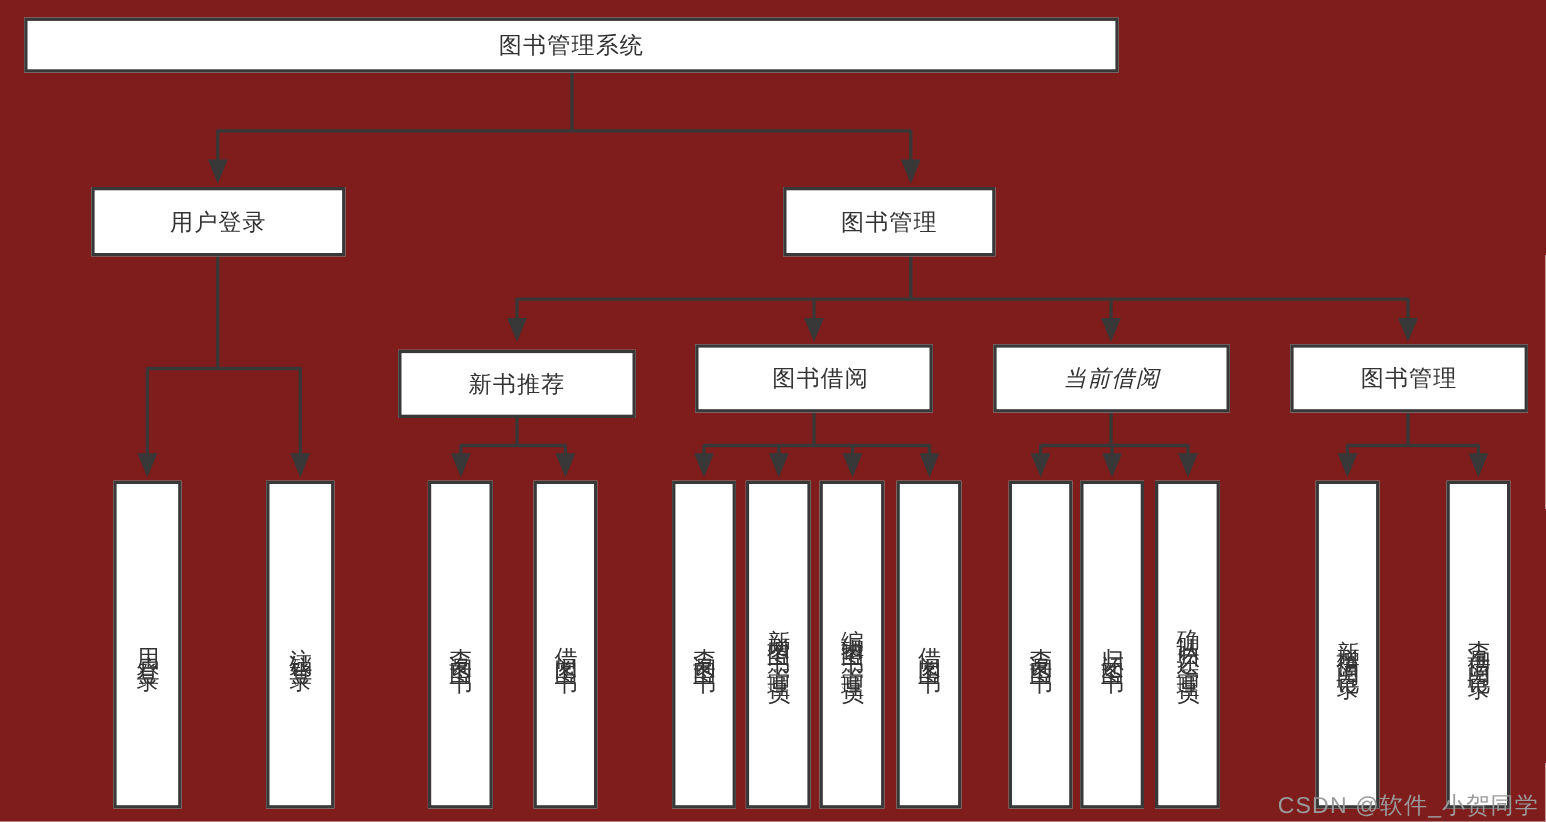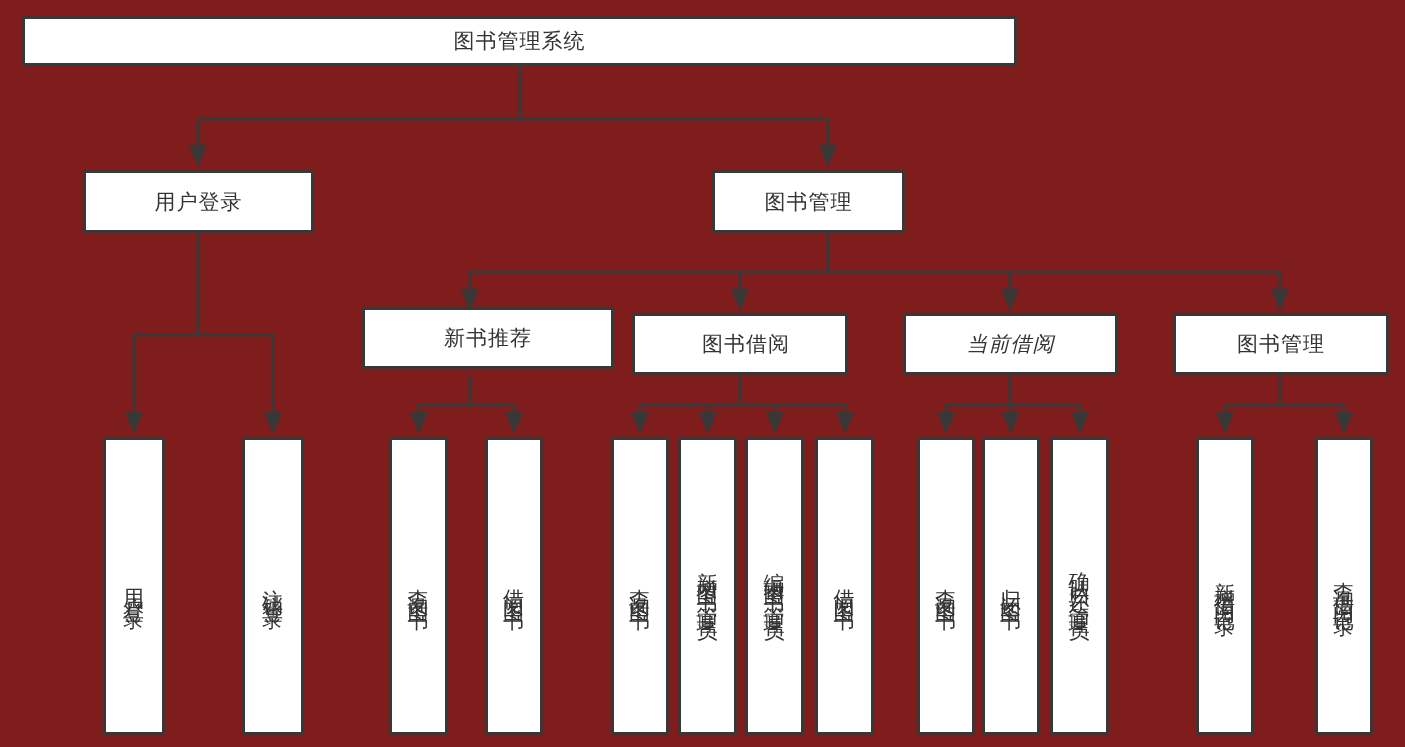--- a/index.html
+++ b/index.html
@@ -43,21 +43,21 @@
     line-height: 1;
     letter-spacing: 7px;
     white-space: nowrap;
   }
   
   .n-root   { left: 22px;  top: 16px;  width: 995px; height: 50px; }
   
   .n-login  { left: 83px;  top: 170px; width: 231px; height: 63px; }
   .n-mgmt   { left: 712px; top: 170px; width: 193px; height: 63px; }
   
-  .n-newrec { left: 362px; top: 307px; width: 252px; height: 62px; }
+  .n-newrec { left: 362px; top: 318px; width: 216px; height: 62px; }
   .n-borrow { left: 632px; top: 313px; width: 216px; height: 62px; padding-left: 12px; }
   .n-cur    { left: 903px; top: 313px; width: 215px; height: 62px; font-style: italic; }
   .n-rec    { left: 1173px;top: 313px; width: 216px; height: 62px; }
   
   .leaf { top: 437px; height: 298px; }
   .l-1  { left: 103px;  width: 62px; }
   .l-2  { left: 242px;  width: 62px; }
   .l-3  { left: 389px;  width: 59px; }
   .l-4  { left: 485px;  width: 58px; }
   .l-5  { left: 611px;  width: 58px; }
@@ -226,14 +226,15 @@
     <span>确认归还（管理员）</span>
   </div>
 
   <div class="node leaf l-12">
     <span>新增借阅记录</span>
   </div>
   <div class="node leaf l-13">
     <span>查询借阅记录</span>
   </div>
 
+  <div class="watermark">CSDN @软件_小贺同学</div>
 
 </div>
 
 </body></html>

